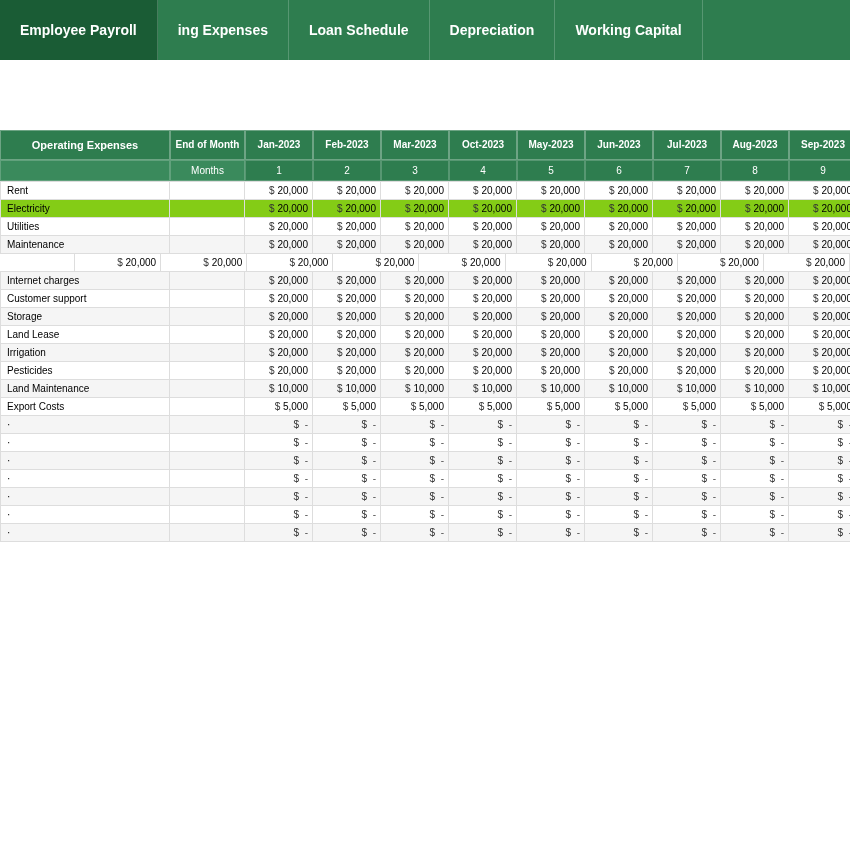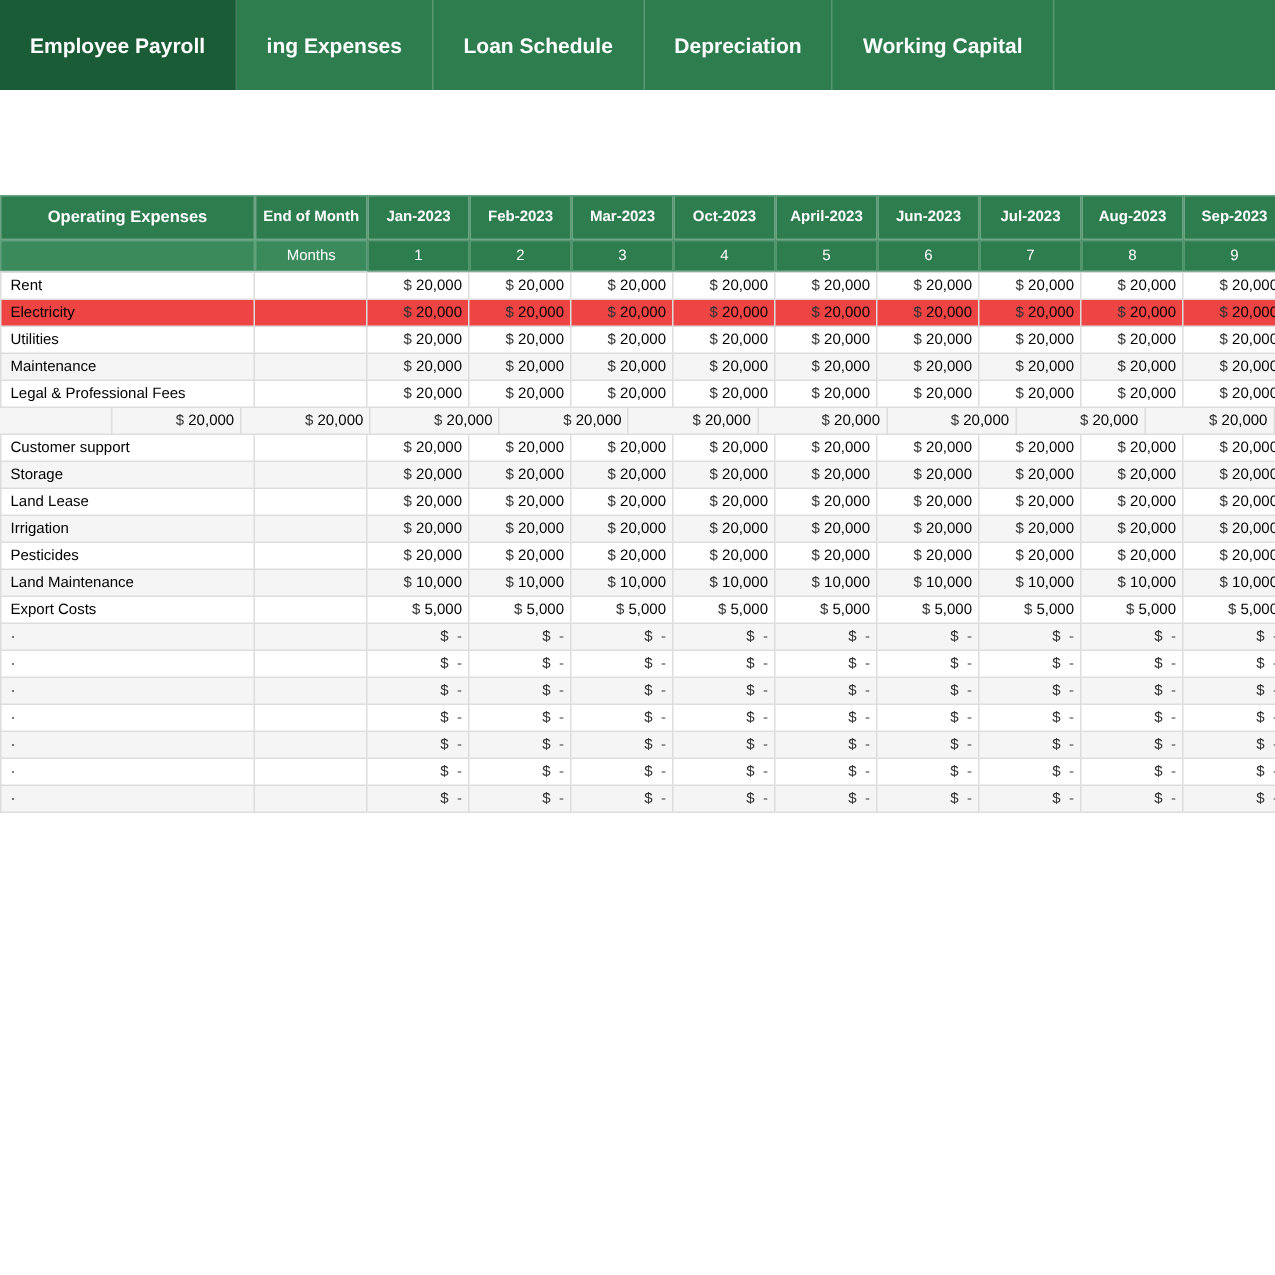--- a/index.html
+++ b/index.html
@@ -140,21 +140,21 @@
     <div class="header-month">
       <span>Feb-2023</span>
     </div>
     <div class="header-month">
       <span>Mar-2023</span>
     </div>
     <div class="header-month">
       <span>Oct-2023</span>
     </div>
     <div class="header-month">
-      <span>April-2023</span>
+      <span>May-2023</span>
     </div>
     <div class="header-month">
       <span>Jun-2023</span>
     </div>
     <div class="header-month">
       <span>Jul-2023</span>
     </div>
     <div class="header-month">
       <span>Aug-2023</span>
     </div>
@@ -208,21 +208,21 @@
         <div style="flex: 1 1 0%; min-width: 68px; padding: 3px 4px; border-right: 1px solid rgb(221, 221, 221); border-bottom: 1px solid rgb(221, 221, 221); border-image: initial; border-top: none; border-left: none; text-align: right;"><span style="color:#333;">$</span>&nbsp;<span style="color:#000;">20,000</span></div>
         <div style="flex: 1 1 0%; min-width: 68px; padding: 3px 4px; border-right: 1px solid rgb(221, 221, 221); border-bottom: 1px solid rgb(221, 221, 221); border-image: initial; border-top: none; border-left: none; text-align: right;"><span style="color:#333;">$</span>&nbsp;<span style="color:#000;">20,000</span></div>
         <div style="flex: 1 1 0%; min-width: 68px; padding: 3px 4px; border-right: 1px solid rgb(221, 221, 221); border-bottom: 1px solid rgb(221, 221, 221); border-image: initial; border-top: none; border-left: none; text-align: right;"><span style="color:#333;">$</span>&nbsp;<span style="color:#000;">20,000</span></div>
         <div style="flex: 1 1 0%; min-width: 68px; padding: 3px 4px; border-right: 1px solid rgb(221, 221, 221); border-bottom: 1px solid rgb(221, 221, 221); border-image: initial; border-top: none; border-left: none; text-align: right;"><span style="color:#333;">$</span>&nbsp;<span style="color:#000;">20,000</span></div>
         <div style="flex: 1 1 0%; min-width: 68px; padding: 3px 4px; border-right: 1px solid rgb(221, 221, 221); border-bottom: 1px solid rgb(221, 221, 221); border-image: initial; border-top: none; border-left: none; text-align: right;"><span style="color:#333;">$</span>&nbsp;<span style="color:#000;">20,000</span></div>
         <div style="flex: 1 1 0%; min-width: 68px; padding: 3px 4px; border-right: 1px solid rgb(221, 221, 221); border-bottom: 1px solid rgb(221, 221, 221); border-image: initial; border-top: none; border-left: none; text-align: right;"><span style="color:#333;">$</span>&nbsp;<span style="color:#000;">20,000</span></div>
         <div style="flex: 1 1 0%; min-width: 68px; padding: 3px 4px; border-right: 1px solid rgb(221, 221, 221); border-bottom: 1px solid rgb(221, 221, 221); border-image: initial; border-top: none; border-left: none; text-align: right;"><span style="color:#333;">$</span>&nbsp;<span style="color:#000;">20,000</span></div>
         <div style="flex: 1 1 0%; min-width: 68px; padding: 3px 4px; border-right: 1px solid rgb(221, 221, 221); border-bottom: 1px solid rgb(221, 221, 221); border-image: initial; border-top: none; border-left: none; text-align: right;"><span style="color:#333;">$</span>&nbsp;<span style="color:#000;">20,000</span></div>
         <div style="flex: 1 1 0%; min-width: 68px; padding: 3px 4px; border-right: 1px solid rgb(221, 221, 221); border-bottom: 1px solid rgb(221, 221, 221); border-image: initial; border-top: none; border-left: none; text-align: right;"><span style="color:#333;">$</span>&nbsp;<span style="color:#000;">20,000</span></div>
       </div>
-      <div style="display: flex; font-size: 10px; background: #ef4444;">
+      <div style="display: flex; font-size: 10px; background: #84cc16;">
         <div style="width: 170px; min-width: 170px; padding: 3px 6px; border-right: 1px solid rgb(221, 221, 221); border-bottom: 1px solid rgb(221, 221, 221); border-left: 1px solid rgb(221, 221, 221); border-image: initial; border-top: none;">Electricity</div>
         <div style="width: 75px; min-width: 75px; padding: 3px 6px; border-right: 1px solid rgb(221, 221, 221); border-bottom: 1px solid rgb(221, 221, 221); border-image: initial; border-top: none; border-left: none;"></div>
         <div style="flex: 1 1 0%; min-width: 68px; padding: 3px 4px; border-right: 1px solid rgb(221, 221, 221); border-bottom: 1px solid rgb(221, 221, 221); border-image: initial; border-top: none; border-left: none; text-align: right;"><span style="color:#333;">$</span>&nbsp;<span style="color:#000;">20,000</span></div>
         <div style="flex: 1 1 0%; min-width: 68px; padding: 3px 4px; border-right: 1px solid rgb(221, 221, 221); border-bottom: 1px solid rgb(221, 221, 221); border-image: initial; border-top: none; border-left: none; text-align: right;"><span style="color:#333;">$</span>&nbsp;<span style="color:#000;">20,000</span></div>
         <div style="flex: 1 1 0%; min-width: 68px; padding: 3px 4px; border-right: 1px solid rgb(221, 221, 221); border-bottom: 1px solid rgb(221, 221, 221); border-image: initial; border-top: none; border-left: none; text-align: right;"><span style="color:#333;">$</span>&nbsp;<span style="color:#000;">20,000</span></div>
         <div style="flex: 1 1 0%; min-width: 68px; padding: 3px 4px; border-right: 1px solid rgb(221, 221, 221); border-bottom: 1px solid rgb(221, 221, 221); border-image: initial; border-top: none; border-left: none; text-align: right;"><span style="color:#333;">$</span>&nbsp;<span style="color:#000;">20,000</span></div>
         <div style="flex: 1 1 0%; min-width: 68px; padding: 3px 4px; border-right: 1px solid rgb(221, 221, 221); border-bottom: 1px solid rgb(221, 221, 221); border-image: initial; border-top: none; border-left: none; text-align: right;"><span style="color:#333;">$</span>&nbsp;<span style="color:#000;">20,000</span></div>
         <div style="flex: 1 1 0%; min-width: 68px; padding: 3px 4px; border-right: 1px solid rgb(221, 221, 221); border-bottom: 1px solid rgb(221, 221, 221); border-image: initial; border-top: none; border-left: none; text-align: right;"><span style="color:#333;">$</span>&nbsp;<span style="color:#000;">20,000</span></div>
         <div style="flex: 1 1 0%; min-width: 68px; padding: 3px 4px; border-right: 1px solid rgb(221, 221, 221); border-bottom: 1px solid rgb(221, 221, 221); border-image: initial; border-top: none; border-left: none; text-align: right;"><span style="color:#333;">$</span>&nbsp;<span style="color:#000;">20,000</span></div>
         <div style="flex: 1 1 0%; min-width: 68px; padding: 3px 4px; border-right: 1px solid rgb(221, 221, 221); border-bottom: 1px solid rgb(221, 221, 221); border-image: initial; border-top: none; border-left: none; text-align: right;"><span style="color:#333;">$</span>&nbsp;<span style="color:#000;">20,000</span></div>
@@ -248,33 +248,33 @@
         <div style="flex: 1 1 0%; min-width: 68px; padding: 3px 4px; border-right: 1px solid rgb(221, 221, 221); border-bottom: 1px solid rgb(221, 221, 221); border-image: initial; border-top: none; border-left: none; text-align: right;"><span style="color:#333;">$</span>&nbsp;<span style="color:#000;">20,000</span></div>
         <div style="flex: 1 1 0%; min-width: 68px; padding: 3px 4px; border-right: 1px solid rgb(221, 221, 221); border-bottom: 1px solid rgb(221, 221, 221); border-image: initial; border-top: none; border-left: none; text-align: right;"><span style="color:#333;">$</span>&nbsp;<span style="color:#000;">20,000</span></div>
         <div style="flex: 1 1 0%; min-width: 68px; padding: 3px 4px; border-right: 1px solid rgb(221, 221, 221); border-bottom: 1px solid rgb(221, 221, 221); border-image: initial; border-top: none; border-left: none; text-align: right;"><span style="color:#333;">$</span>&nbsp;<span style="color:#000;">20,000</span></div>
         <div style="flex: 1 1 0%; min-width: 68px; padding: 3px 4px; border-right: 1px solid rgb(221, 221, 221); border-bottom: 1px solid rgb(221, 221, 221); border-image: initial; border-top: none; border-left: none; text-align: right;"><span style="color:#333;">$</span>&nbsp;<span style="color:#000;">20,000</span></div>
         <div style="flex: 1 1 0%; min-width: 68px; padding: 3px 4px; border-right: 1px solid rgb(221, 221, 221); border-bottom: 1px solid rgb(221, 221, 221); border-image: initial; border-top: none; border-left: none; text-align: right;"><span style="color:#333;">$</span>&nbsp;<span style="color:#000;">20,000</span></div>
         <div style="flex: 1 1 0%; min-width: 68px; padding: 3px 4px; border-right: 1px solid rgb(221, 221, 221); border-bottom: 1px solid rgb(221, 221, 221); border-image: initial; border-top: none; border-left: none; text-align: right;"><span style="color:#333;">$</span>&nbsp;<span style="color:#000;">20,000</span></div>
         <div style="flex: 1 1 0%; min-width: 68px; padding: 3px 4px; border-right: 1px solid rgb(221, 221, 221); border-bottom: 1px solid rgb(221, 221, 221); border-image: initial; border-top: none; border-left: none; text-align: right;"><span style="color:#333;">$</span>&nbsp;<span style="color:#000;">20,000</span></div>
         <div style="flex: 1 1 0%; min-width: 68px; padding: 3px 4px; border-right: 1px solid rgb(221, 221, 221); border-bottom: 1px solid rgb(221, 221, 221); border-image: initial; border-top: none; border-left: none; text-align: right;"><span style="color:#333;">$</span>&nbsp;<span style="color:#000;">20,000</span></div>
       </div>
       <div style="display: flex; font-size: 10px; background: rgb(255, 255, 255);">
-        <div style="width: 170px; min-width: 170px; padding: 3px 6px; border-right: 1px solid rgb(221, 221, 221); border-bottom: 1px solid rgb(221, 221, 221); border-left: 1px solid rgb(221, 221, 221); border-image: initial; border-top: none;">Legal &amp; Professional Fees</div>
-        <div style="width: 75px; min-width: 75px; padding: 3px 6px; border-right: 1px solid rgb(221, 221, 221); border-bottom: 1px solid rgb(221, 221, 221); border-image: initial; border-top: none; border-left: none;"></div>
-        <div style="flex: 1 1 0%; min-width: 68px; padding: 3px 4px; border-right: 1px solid rgb(221, 221, 221); border-bottom: 1px solid rgb(221, 221, 221); border-image: initial; border-top: none; border-left: none; text-align: right;"><span style="color:#333;">$</span>&nbsp;<span style="color:#000;">20,000</span></div>
-        <div style="flex: 1 1 0%; min-width: 68px; padding: 3px 4px; border-right: 1px solid rgb(221, 221, 221); border-bottom: 1px solid rgb(221, 221, 221); border-image: initial; border-top: none; border-left: none; text-align: right;"><span style="color:#333;">$</span>&nbsp;<span style="color:#000;">20,000</span></div>
-        <div style="flex: 1 1 0%; min-width: 68px; padding: 3px 4px; border-right: 1px solid rgb(221, 221, 221); border-bottom: 1px solid rgb(221, 221, 221); border-image: initial; border-top: none; border-left: none; text-align: right;"><span style="color:#333;">$</span>&nbsp;<span style="color:#000;">20,000</span></div>
-        <div style="flex: 1 1 0%; min-width: 68px; padding: 3px 4px; border-right: 1px solid rgb(221, 221, 221); border-bottom: 1px solid rgb(221, 221, 221); border-image: initial; border-top: none; border-left: none; text-align: right;"><span style="color:#333;">$</span>&nbsp;<span style="color:#000;">20,000</span></div>
-        <div style="flex: 1 1 0%; min-width: 68px; padding: 3px 4px; border-right: 1px solid rgb(221, 221, 221); border-bottom: 1px solid rgb(221, 221, 221); border-image: initial; border-top: none; border-left: none; text-align: right;"><span style="color:#333;">$</span>&nbsp;<span style="color:#000;">20,000</span></div>
-        <div style="flex: 1 1 0%; min-width: 68px; padding: 3px 4px; border-right: 1px solid rgb(221, 221, 221); border-bottom: 1px solid rgb(221, 221, 221); border-image: initial; border-top: none; border-left: none; text-align: right;"><span style="color:#333;">$</span>&nbsp;<span style="color:#000;">20,000</span></div>
-        <div style="flex: 1 1 0%; min-width: 68px; padding: 3px 4px; border-right: 1px solid rgb(221, 221, 221); border-bottom: 1px solid rgb(221, 221, 221); border-image: initial; border-top: none; border-left: none; text-align: right;"><span style="color:#333;">$</span>&nbsp;<span style="color:#000;">20,000</span></div>
-        <div style="flex: 1 1 0%; min-width: 68px; padding: 3px 4px; border-right: 1px solid rgb(221, 221, 221); border-bottom: 1px solid rgb(221, 221, 221); border-image: initial; border-top: none; border-left: none; text-align: right;"><span style="color:#333;">$</span>&nbsp;<span style="color:#000;">20,000</span></div>
-        <div style="flex: 1 1 0%; min-width: 68px; padding: 3px 4px; border-right: 1px solid rgb(221, 221, 221); border-bottom: 1px solid rgb(221, 221, 221); border-image: initial; border-top: none; border-left: none; text-align: right;"><span style="color:#333;">$</span>&nbsp;<span style="color:#000;">20,000</span></div>
-      </div>
-      <div style="display: flex; font-size: 10px; background: rgb(245, 245, 245);">
+        <div style="width: 75px; min-width: 75px; padding: 3px 6px; border-right: 1px solid rgb(221, 221, 221); border-bottom: 1px solid rgb(221, 221, 221); border-image: initial; border-top: none; border-left: none;"></div>
+        <div style="flex: 1 1 0%; min-width: 68px; padding: 3px 4px; border-right: 1px solid rgb(221, 221, 221); border-bottom: 1px solid rgb(221, 221, 221); border-image: initial; border-top: none; border-left: none; text-align: right;"><span style="color:#333;">$</span>&nbsp;<span style="color:#000;">20,000</span></div>
+        <div style="flex: 1 1 0%; min-width: 68px; padding: 3px 4px; border-right: 1px solid rgb(221, 221, 221); border-bottom: 1px solid rgb(221, 221, 221); border-image: initial; border-top: none; border-left: none; text-align: right;"><span style="color:#333;">$</span>&nbsp;<span style="color:#000;">20,000</span></div>
+        <div style="flex: 1 1 0%; min-width: 68px; padding: 3px 4px; border-right: 1px solid rgb(221, 221, 221); border-bottom: 1px solid rgb(221, 221, 221); border-image: initial; border-top: none; border-left: none; text-align: right;"><span style="color:#333;">$</span>&nbsp;<span style="color:#000;">20,000</span></div>
+        <div style="flex: 1 1 0%; min-width: 68px; padding: 3px 4px; border-right: 1px solid rgb(221, 221, 221); border-bottom: 1px solid rgb(221, 221, 221); border-image: initial; border-top: none; border-left: none; text-align: right;"><span style="color:#333;">$</span>&nbsp;<span style="color:#000;">20,000</span></div>
+        <div style="flex: 1 1 0%; min-width: 68px; padding: 3px 4px; border-right: 1px solid rgb(221, 221, 221); border-bottom: 1px solid rgb(221, 221, 221); border-image: initial; border-top: none; border-left: none; text-align: right;"><span style="color:#333;">$</span>&nbsp;<span style="color:#000;">20,000</span></div>
+        <div style="flex: 1 1 0%; min-width: 68px; padding: 3px 4px; border-right: 1px solid rgb(221, 221, 221); border-bottom: 1px solid rgb(221, 221, 221); border-image: initial; border-top: none; border-left: none; text-align: right;"><span style="color:#333;">$</span>&nbsp;<span style="color:#000;">20,000</span></div>
+        <div style="flex: 1 1 0%; min-width: 68px; padding: 3px 4px; border-right: 1px solid rgb(221, 221, 221); border-bottom: 1px solid rgb(221, 221, 221); border-image: initial; border-top: none; border-left: none; text-align: right;"><span style="color:#333;">$</span>&nbsp;<span style="color:#000;">20,000</span></div>
+        <div style="flex: 1 1 0%; min-width: 68px; padding: 3px 4px; border-right: 1px solid rgb(221, 221, 221); border-bottom: 1px solid rgb(221, 221, 221); border-image: initial; border-top: none; border-left: none; text-align: right;"><span style="color:#333;">$</span>&nbsp;<span style="color:#000;">20,000</span></div>
+        <div style="flex: 1 1 0%; min-width: 68px; padding: 3px 4px; border-right: 1px solid rgb(221, 221, 221); border-bottom: 1px solid rgb(221, 221, 221); border-image: initial; border-top: none; border-left: none; text-align: right;"><span style="color:#333;">$</span>&nbsp;<span style="color:#000;">20,000</span></div>
+      </div>
+      <div style="display: flex; font-size: 10px; background: rgb(245, 245, 245);">
+        <div style="width: 170px; min-width: 170px; padding: 3px 6px; border-right: 1px solid rgb(221, 221, 221); border-bottom: 1px solid rgb(221, 221, 221); border-left: 1px solid rgb(221, 221, 221); border-image: initial; border-top: none;">Internet charges</div>
         <div style="width: 75px; min-width: 75px; padding: 3px 6px; border-right: 1px solid rgb(221, 221, 221); border-bottom: 1px solid rgb(221, 221, 221); border-image: initial; border-top: none; border-left: none;"></div>
         <div style="flex: 1 1 0%; min-width: 68px; padding: 3px 4px; border-right: 1px solid rgb(221, 221, 221); border-bottom: 1px solid rgb(221, 221, 221); border-image: initial; border-top: none; border-left: none; text-align: right;"><span style="color:#333;">$</span>&nbsp;<span style="color:#000;">20,000</span></div>
         <div style="flex: 1 1 0%; min-width: 68px; padding: 3px 4px; border-right: 1px solid rgb(221, 221, 221); border-bottom: 1px solid rgb(221, 221, 221); border-image: initial; border-top: none; border-left: none; text-align: right;"><span style="color:#333;">$</span>&nbsp;<span style="color:#000;">20,000</span></div>
         <div style="flex: 1 1 0%; min-width: 68px; padding: 3px 4px; border-right: 1px solid rgb(221, 221, 221); border-bottom: 1px solid rgb(221, 221, 221); border-image: initial; border-top: none; border-left: none; text-align: right;"><span style="color:#333;">$</span>&nbsp;<span style="color:#000;">20,000</span></div>
         <div style="flex: 1 1 0%; min-width: 68px; padding: 3px 4px; border-right: 1px solid rgb(221, 221, 221); border-bottom: 1px solid rgb(221, 221, 221); border-image: initial; border-top: none; border-left: none; text-align: right;"><span style="color:#333;">$</span>&nbsp;<span style="color:#000;">20,000</span></div>
         <div style="flex: 1 1 0%; min-width: 68px; padding: 3px 4px; border-right: 1px solid rgb(221, 221, 221); border-bottom: 1px solid rgb(221, 221, 221); border-image: initial; border-top: none; border-left: none; text-align: right;"><span style="color:#333;">$</span>&nbsp;<span style="color:#000;">20,000</span></div>
         <div style="flex: 1 1 0%; min-width: 68px; padding: 3px 4px; border-right: 1px solid rgb(221, 221, 221); border-bottom: 1px solid rgb(221, 221, 221); border-image: initial; border-top: none; border-left: none; text-align: right;"><span style="color:#333;">$</span>&nbsp;<span style="color:#000;">20,000</span></div>
         <div style="flex: 1 1 0%; min-width: 68px; padding: 3px 4px; border-right: 1px solid rgb(221, 221, 221); border-bottom: 1px solid rgb(221, 221, 221); border-image: initial; border-top: none; border-left: none; text-align: right;"><span style="color:#333;">$</span>&nbsp;<span style="color:#000;">20,000</span></div>
         <div style="flex: 1 1 0%; min-width: 68px; padding: 3px 4px; border-right: 1px solid rgb(221, 221, 221); border-bottom: 1px solid rgb(221, 221, 221); border-image: initial; border-top: none; border-left: none; text-align: right;"><span style="color:#333;">$</span>&nbsp;<span style="color:#000;">20,000</span></div>
         <div style="flex: 1 1 0%; min-width: 68px; padding: 3px 4px; border-right: 1px solid rgb(221, 221, 221); border-bottom: 1px solid rgb(221, 221, 221); border-image: initial; border-top: none; border-left: none; text-align: right;"><span style="color:#333;">$</span>&nbsp;<span style="color:#000;">20,000</span></div>

